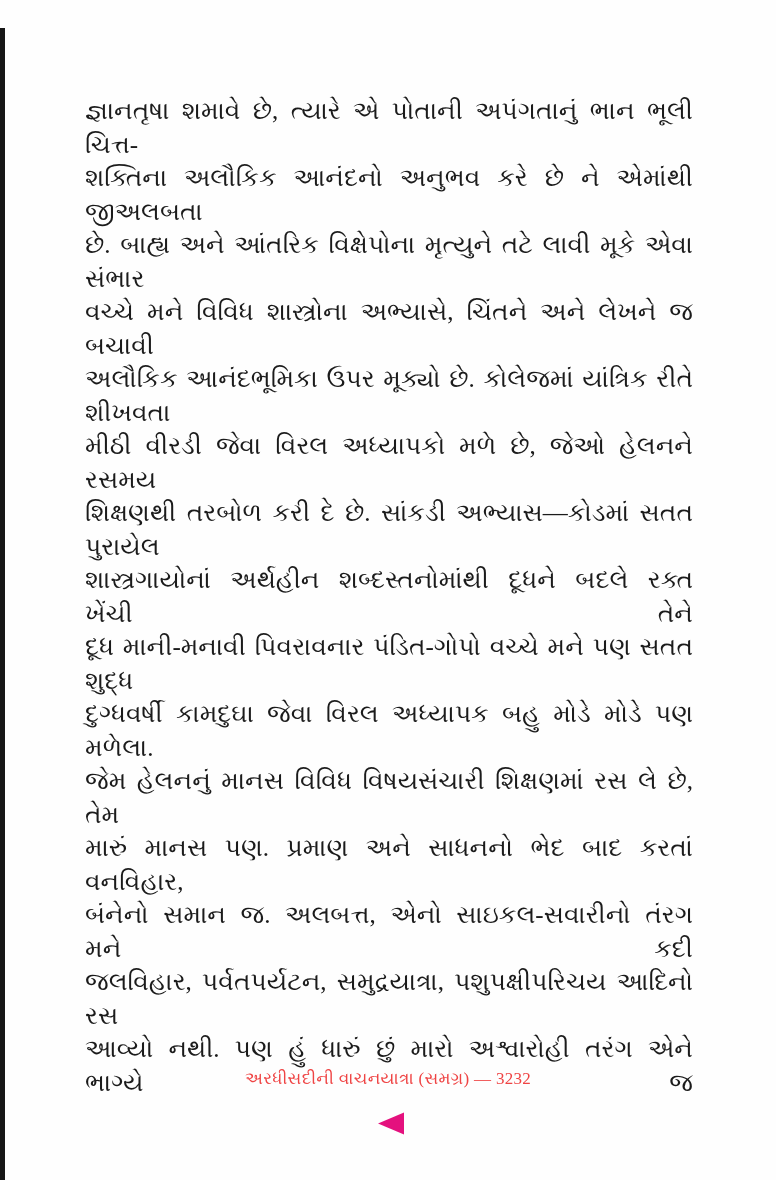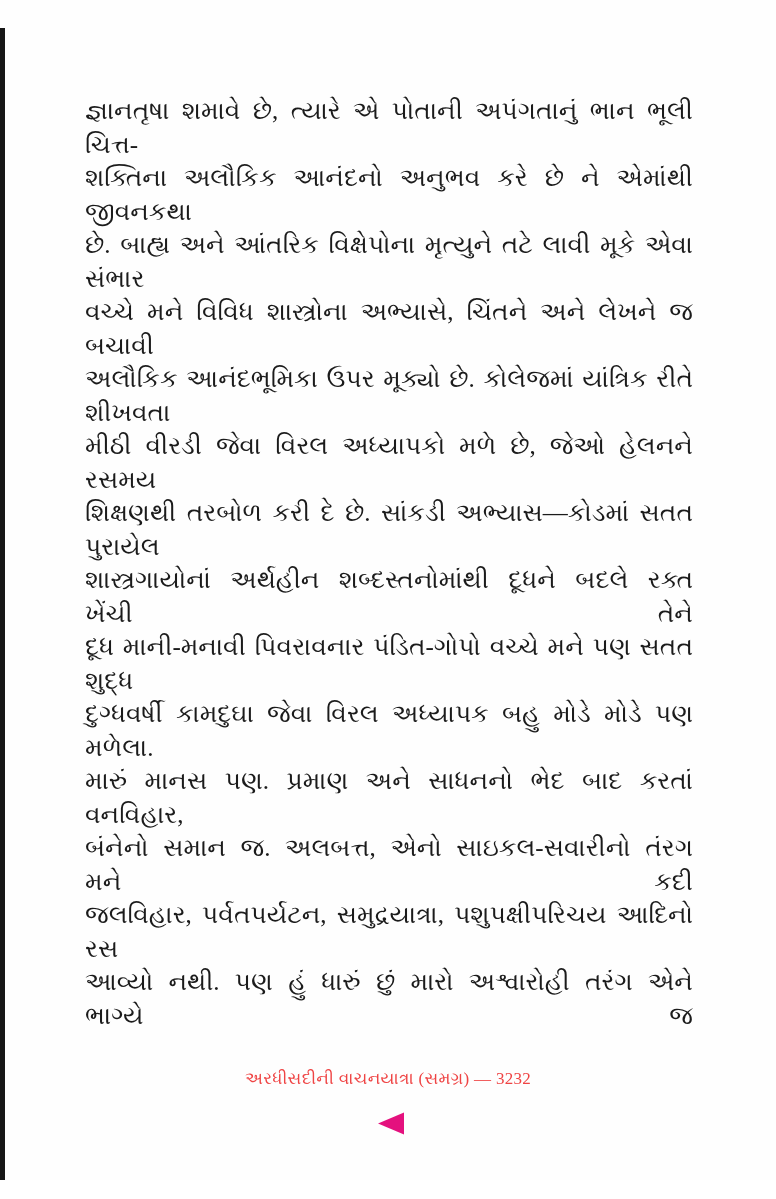--- a/index.html
+++ b/index.html
@@ -76,29 +76,30 @@
 </style>
 </head>
 <body>
 
 <div class="page">
 
   <div class="scan-edge"></div>
 
   <main class="text-block">
       <div class="line">જ્ઞાનતૃષા શમાવે છે, ત્યારે એ પોતાની અપંગતાનું ભાન ભૂલી ચિત્ત-</div>
-      <div class="line">શક્તિના અલૌકિક આનંદનો અનુભવ કરે છે ને એમાંથી જીવનકથા</div>
+      <div class="line">શક્તિના અલૌકિક આનંદનો અનુભવ કરે છે ને એમાંથી જીઅલબતા</div>
       <div class="line">છે. બાહ્ય અને આંતરિક વિક્ષેપોના મૃત્યુને તટે લાવી મૂકે એવા સંભાર</div>
       <div class="line">વચ્ચે મને વિવિધ શાસ્ત્રોના અભ્યાસે, ચિંતને અને લેખને જ બચાવી</div>
       <div class="line">અલૌકિક આનંદભૂમિકા ઉપર મૂક્યો છે. કોલેજમાં યાંત્રિક રીતે શીખવતા</div>
       <div class="line">મીઠી વીરડી જેવા વિરલ અધ્યાપકો મળે છે, જેઓ હેલનને રસમય</div>
       <div class="line">શિક્ષણથી તરબોળ કરી દે છે. સાંકડી અભ્યાસ—કોડમાં સતત પુરાયેલ</div>
       <div class="line">શાસ્ત્રગાયોનાં અર્થહીન શબ્દસ્તનોમાંથી દૂધને બદલે રક્ત ખેંચી તેને</div>
       <div class="line">દૂધ માની-મનાવી પિવરાવનાર પંડિત-ગોપો વચ્ચે મને પણ સતત શુદ્ધ</div>
       <div class="line">દુગ્ધવર્ષી કામદુઘા જેવા વિરલ અધ્યાપક બહુ મોડે મોડે પણ મળેલા.</div>
+      <div class="line">જેમ હેલનનું માનસ વિવિધ વિષયસંચારી શિક્ષણમાં રસ લે છે, તેમ</div>
       <div class="line">મારું માનસ પણ. પ્રમાણ અને સાધનનો ભેદ બાદ કરતાં વનવિહાર,</div>
       <div class="line">બંનેનો સમાન જ. અલબત્ત, એનો સાઇકલ-સવારીનો તંરગ મને કદી</div>
       <div class="line">જલવિહાર, પર્વતપર્યટન, સમુદ્રયાત્રા, પશુપક્ષીપરિચય આદિનો રસ</div>
       <div class="line">આવ્યો નથી. પણ હું ધારું છું મારો અશ્વારોહી તરંગ એને ભાગ્યે જ</div>
     </main>
 
   <div class="footer">
     <div class="footer-title">અરધીસદીની વાચનયાત્રા (સમગ્ર) — 3232</div>
   </div>
 

